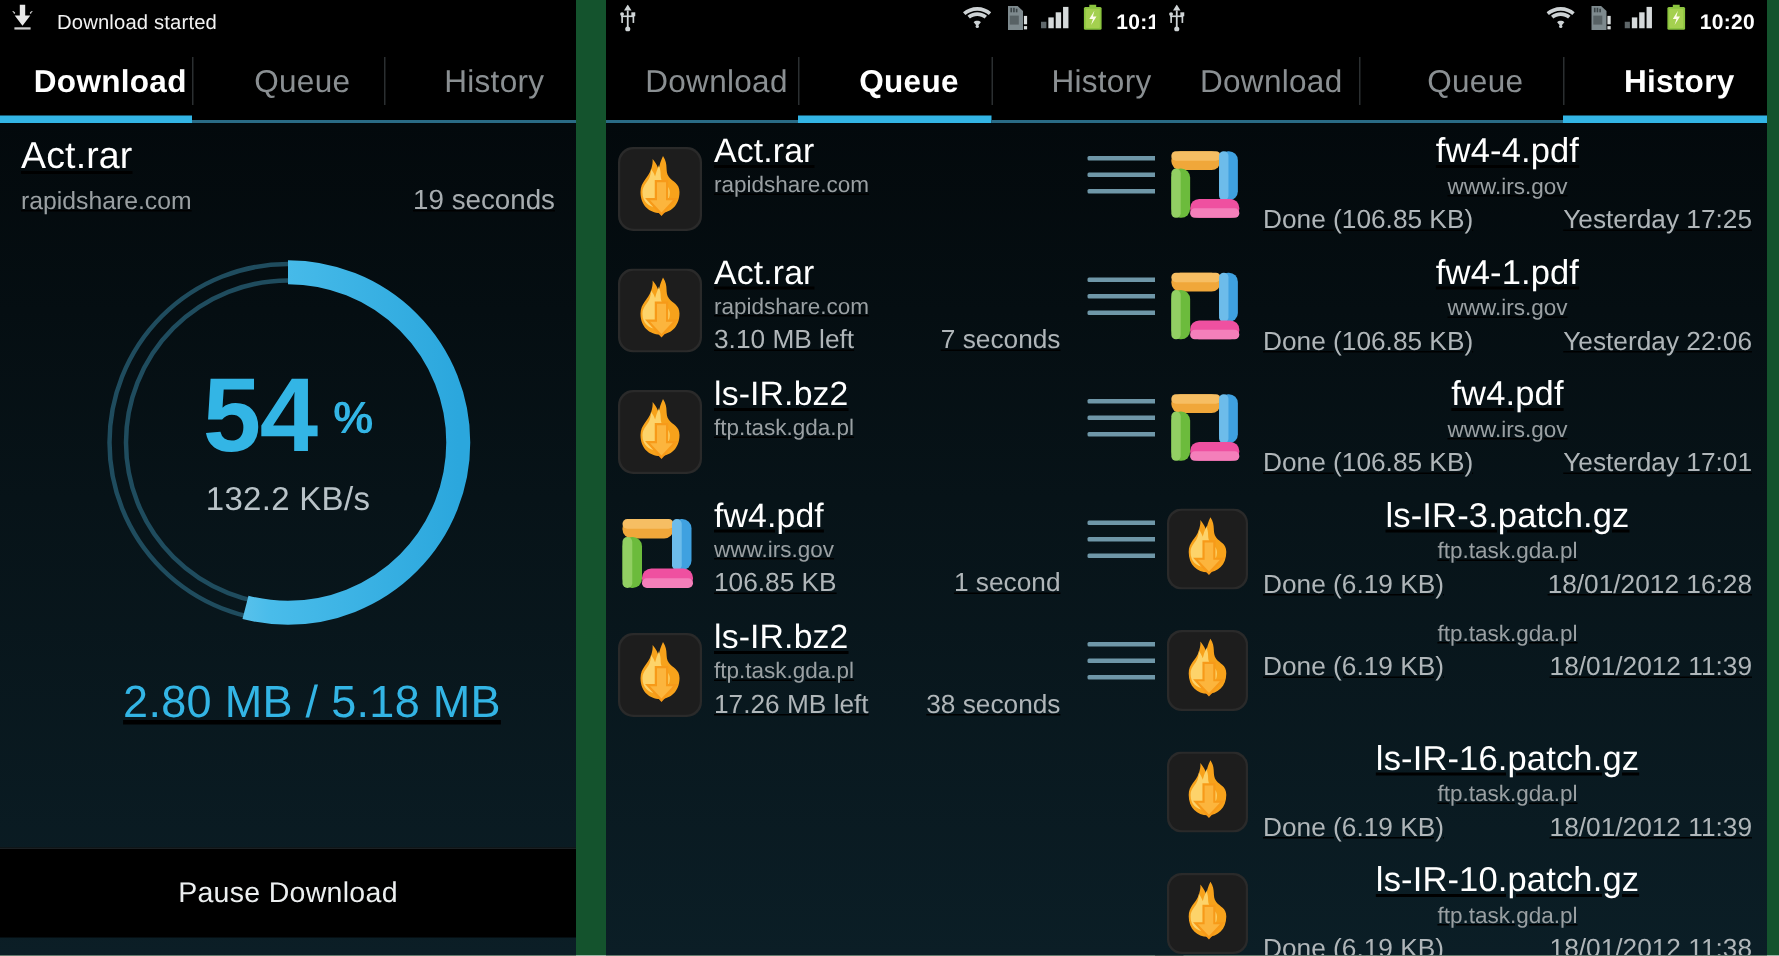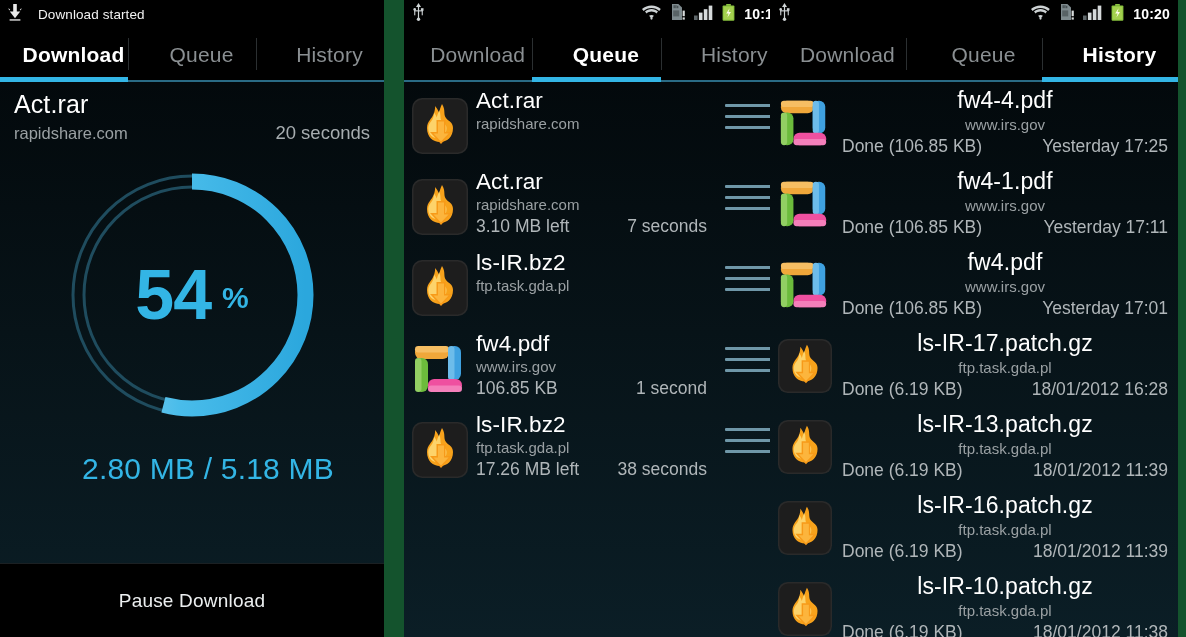--- a/index.html
+++ b/index.html
@@ -89,20 +89,21 @@
     height: 5px;
     background: #33b5e5;
   }
 
   
   .body {
     position: relative;
     height: calc(637px - 28px - 54px);
     background: linear-gradient(to bottom, #03090c 0%, #071318 45%, #0b1e26 100%);
     overflow: hidden;
+    text-decoration: underline;
   }
 
   
   .dl-head {
     padding: 8px 14px 6px 14px;
   }
   .dl-file {
     font-size: 25px;
     color: #ffffff;
     line-height: 1.18;
@@ -168,22 +169,22 @@
   .sizes {
     text-align: center;
     font-size: 30px;
     color: #33b5e5;
     letter-spacing: .2px;
     margin-top: 12px;
     padding-left: 32px;
   }
   .btn-bar {
     position: absolute;
-    left: 0; right: 0; bottom: 0;
-    height: 74px;
+    left: 0; right: 0; bottom: 12px;
+    height: 60px;
     background: #000000;
     border-top: 1px solid #1b2023;
     display: flex;
     align-items: center;
     justify-content: center;
   }
   .btn-bar .label {
     font-size: 19px;
     color: #eceff0;
     letter-spacing: .2px;
@@ -295,21 +296,21 @@
         <span class="uline"></span>
       </div>
     </div>
 
     <div class="body">
 
       <div class="dl-head">
         <div class="dl-file">Act.rar</div>
         <div class="dl-sub">
           <span class="dl-host">rapidshare.com</span>
-          <span class="dl-eta">20 seconds</span>
+          <span class="dl-eta">19 seconds</span>
         </div>
       </div>
 
       <div class="ring-wrap">
         <svg width="262" height="262" viewBox="0 0 262 262">
           <defs>
             <linearGradient id="ringGrad" x1="0%" y1="0%" x2="0%" y2="100%">
               <stop offset="0%" stop-color="#9ad8f0"></stop>
               <stop offset="45%" stop-color="#49bcea"></stop>
               <stop offset="100%" stop-color="#2ba7dd"></stop>
@@ -320,20 +321,21 @@
 
           <circle cx="131" cy="131" r="108" fill="none" stroke="#1f4c5e" stroke-width="3"></circle>
 
           <circle id="progress-arc" cx="131" cy="131" r="113.5" fill="none" stroke="url(#ringGrad)" stroke-width="16" stroke-dasharray="385.09642747703685 713.141532364883" stroke-dashoffset="0" transform="rotate(-90 131 131)"></circle>
         </svg>
         <div class="ring-text">
           <div class="pct-line">
             <span class="pct-num">54</span>
             <span class="pct-sym">%</span>
           </div>
+          <div class="speed">132.2 KB/s</div>
         </div>
       </div>
 
       <div class="sizes">2.80 MB / 5.18 MB</div>
 
       <div class="btn-bar">
         <span class="label">Pause Download</span>
       </div>
     </div>
   </div>
@@ -628,21 +630,21 @@
     <rect x="16" y="38" width="34" height="13" rx="6.2" fill="#ef50a0"></rect>
     <rect x="16" y="44.5" width="34" height="6.5" rx="3.2" fill="#f47fba"></rect>
     <rect x="3" y="17" width="13" height="34" rx="6.2" fill="#6cbb3c"></rect>
     <rect x="3" y="17" width="6.5" height="34" rx="3.2" fill="#92cf63"></rect>
   </svg></div>
      <div class="row-main">
        <div class="row-title">fw4-1.pdf</div>
        <div class="row-host">www.irs.gov</div>
        <div class="row-meta">
          <span class="row-status">Done (106.85 KB)</span>
-         <span class="row-right">Yesterday 17:11</span>
+         <span class="row-right">Yesterday 22:06</span>
        </div>
      </div>
           </div>
           <div class="row h-row">
             <div class="row-icon"><svg viewBox="0 0 56 56" width="100%" height="100%">
     <rect x="3" y="5" width="34" height="13" rx="6.2" fill="#f0a73a"></rect>
     <rect x="3" y="5" width="34" height="6.5" rx="3.2" fill="#f6be63"></rect>
     <rect x="36" y="5" width="13" height="34" rx="6.2" fill="#3fa1e0"></rect>
     <rect x="36" y="5" width="6.5" height="34" rx="3.2" fill="#6dbcea"></rect>
     <rect x="16" y="38" width="34" height="13" rx="6.2" fill="#ef50a0"></rect>
@@ -662,39 +664,38 @@
           <div class="row h-row">
             <div class="row-icon"><svg viewBox="0 0 56 56" width="100%" height="100%">
     <rect x="0" y="0" width="56" height="56" rx="10" fill="#2a2a2a"></rect>
     <rect x="1.5" y="1.5" width="53" height="53" rx="9" fill="#1d1d1d"></rect>
     <path d="M30 6c4 6 1 10 4 14 2.5 3.4 7 4 7 10 0 9-6 14-13 14S15 39 15 30c0-7 5-9 7-15 1.6-4.4 1-7 1-7s3 3 4 7c.7-3 1.5-6 3-9z" fill="#f7a21b"></path>
     <path d="M27 12c2.5 5 .5 8 2.6 11 1.8 2.5 4.9 3 4.9 7.2 0 6.4-4.2 10-9 10s-9.2-3.6-9.2-10c0-5 3.5-6.4 4.9-10.6 1.1-3.1.7-5 .7-5s2.1 2.2 2.8 5c.5-2.2 1.3-4.4 2.3-6.6z" fill="#fdd36a"></path>
     <path d="M24.5 22h9v12h6.5L29 46 18 34h6.5z" fill="#f79a19"></path>
     <path d="M26 23.5h6v12h4.6L29 43.6 21.4 35.5H26z" fill="#fcb53d"></path>
   </svg></div>
      <div class="row-main">
-       <div class="row-title">ls-IR-17.patch.gz</div>
+       <div class="row-title">ls-IR-3.patch.gz</div>
        <div class="row-host">ftp.task.gda.pl</div>
        <div class="row-meta">
          <span class="row-status">Done (6.19 KB)</span>
          <span class="row-right">18/01/2012 16:28</span>
        </div>
      </div>
           </div>
           <div class="row h-row">
             <div class="row-icon"><svg viewBox="0 0 56 56" width="100%" height="100%">
     <rect x="0" y="0" width="56" height="56" rx="10" fill="#2a2a2a"></rect>
     <rect x="1.5" y="1.5" width="53" height="53" rx="9" fill="#1d1d1d"></rect>
     <path d="M30 6c4 6 1 10 4 14 2.5 3.4 7 4 7 10 0 9-6 14-13 14S15 39 15 30c0-7 5-9 7-15 1.6-4.4 1-7 1-7s3 3 4 7c.7-3 1.5-6 3-9z" fill="#f7a21b"></path>
     <path d="M27 12c2.5 5 .5 8 2.6 11 1.8 2.5 4.9 3 4.9 7.2 0 6.4-4.2 10-9 10s-9.2-3.6-9.2-10c0-5 3.5-6.4 4.9-10.6 1.1-3.1.7-5 .7-5s2.1 2.2 2.8 5c.5-2.2 1.3-4.4 2.3-6.6z" fill="#fdd36a"></path>
     <path d="M24.5 22h9v12h6.5L29 46 18 34h6.5z" fill="#f79a19"></path>
     <path d="M26 23.5h6v12h4.6L29 43.6 21.4 35.5H26z" fill="#fcb53d"></path>
   </svg></div>
      <div class="row-main">
-       <div class="row-title">ls-IR-13.patch.gz</div>
        <div class="row-host">ftp.task.gda.pl</div>
        <div class="row-meta">
          <span class="row-status">Done (6.19 KB)</span>
          <span class="row-right">18/01/2012 11:39</span>
        </div>
      </div>
           </div>
           <div class="row h-row">
             <div class="row-icon"><svg viewBox="0 0 56 56" width="100%" height="100%">
     <rect x="0" y="0" width="56" height="56" rx="10" fill="#2a2a2a"></rect>

